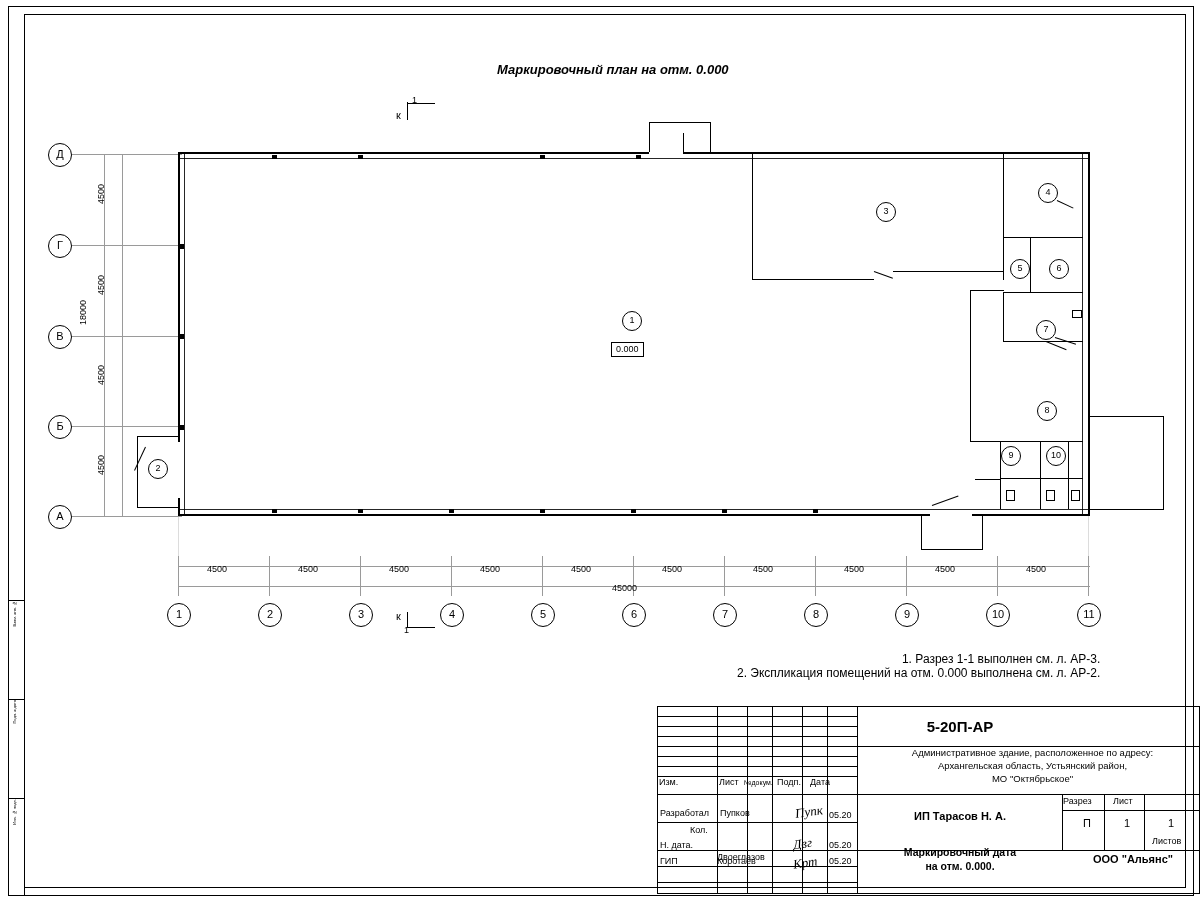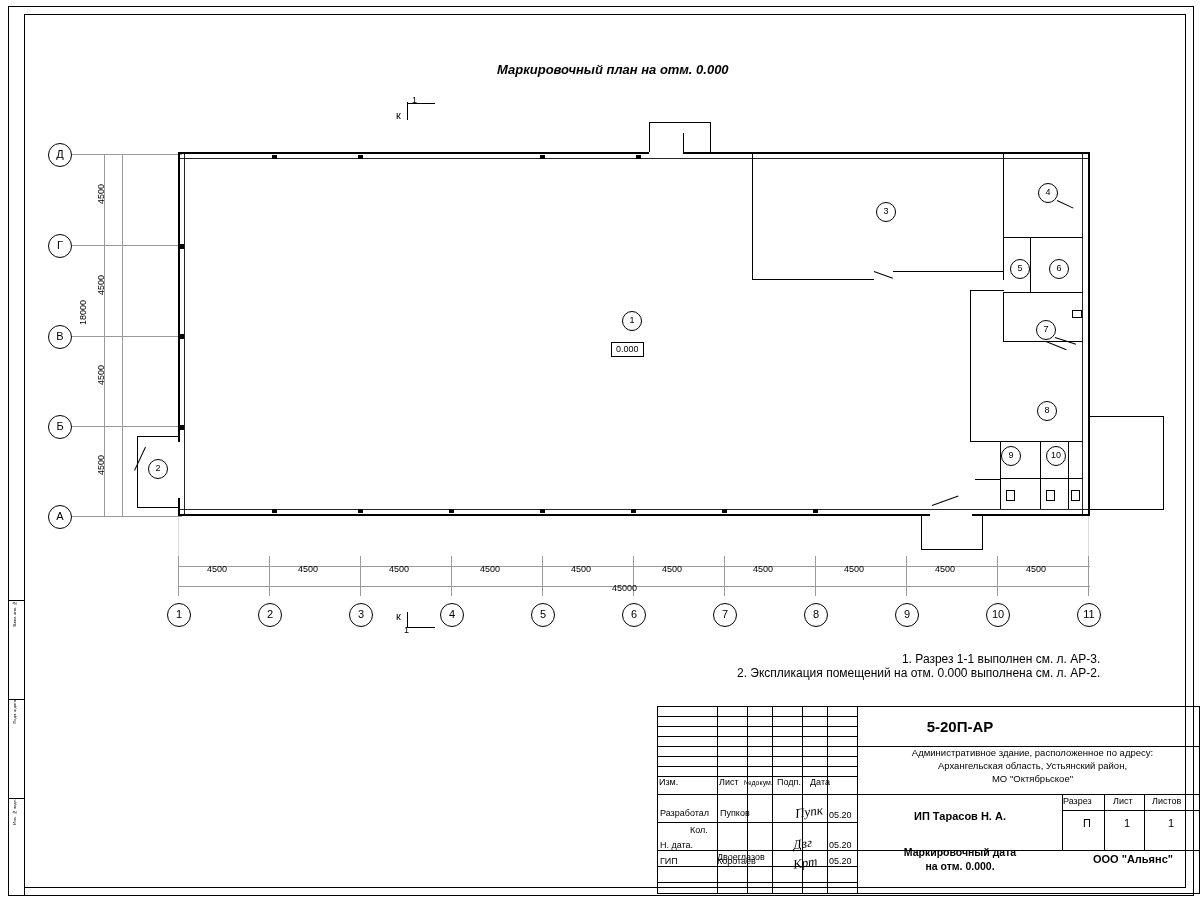--- a/index.html
+++ b/index.html
@@ -320,21 +320,21 @@
   <div class="sign" style="left:793px;top:855px;">Крт</div>
   <div class="tb-txt" style="left:829px;top:856px;">05.20</div>
 
   <div class="tb-txt b" style="left:860px;top:810px;width:200px;text-align:center;font-size:11px;">ИП Тарасов Н. А.</div>
 
   <div class="tb-txt b" style="left:860px;top:846px;width:200px;text-align:center;font-size:10.5px;">Маркировочный дата</div>
   <div class="tb-txt b" style="left:860px;top:860px;width:200px;text-align:center;font-size:10.5px;">на отм. 0.000.</div>
 
   <div class="tb-txt" style="left:1063px;top:796px;">Разрез</div>
   <div class="tb-txt" style="left:1113px;top:796px;">Лист</div>
-  <div class="tb-txt" style="left:1152px;top:796px;">Листов</div>
+  <div class="tb-txt" style="left:1152px;top:836px;">Листов</div>
 
   <div class="tb-txt" style="left:1083px;top:817px;font-size:11px;">П</div>
   <div class="tb-txt" style="left:1124px;top:817px;font-size:11px;">1</div>
   <div class="tb-txt" style="left:1168px;top:817px;font-size:11px;">1</div>
 
   <div class="tb-txt b" style="left:1063px;top:853px;width:140px;text-align:center;font-size:11px;">ООО "Альянс"</div>
 
 </div>
 
 </body></html>

